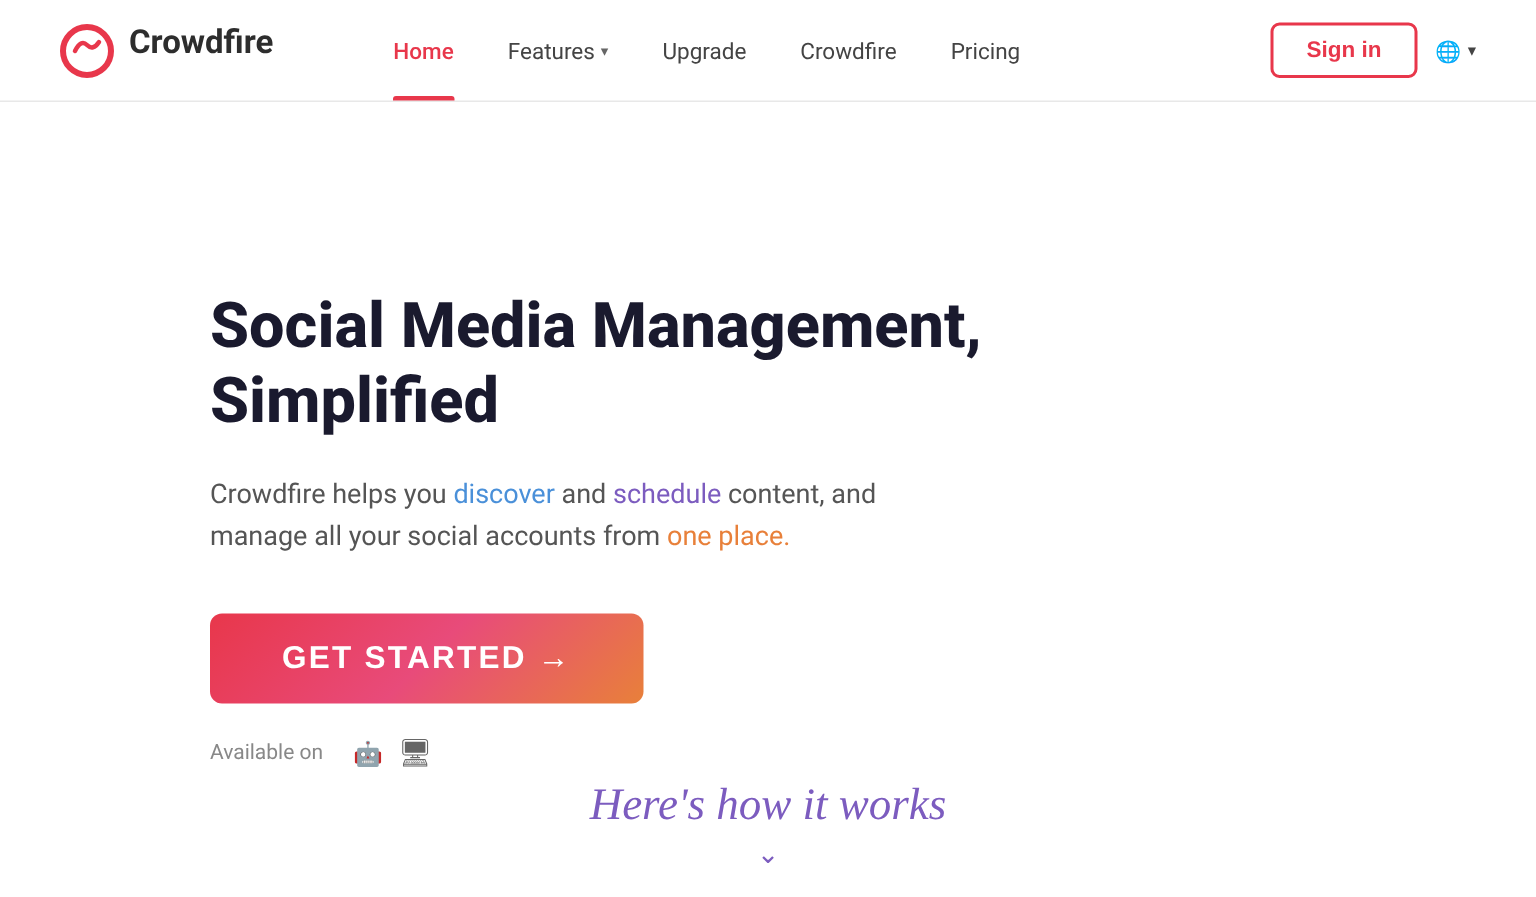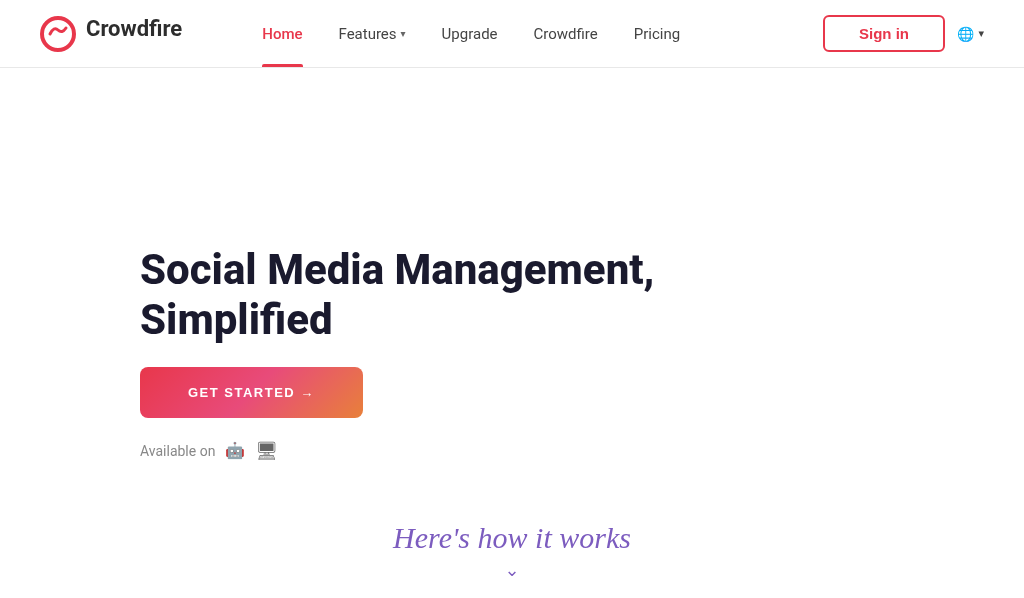--- a/index.html
+++ b/index.html
@@ -86,21 +86,21 @@
     }
 
     .nav-right {
       display: flex;
       align-items: center;
       gap: 12px;
       margin-left: auto;
     }
 
     .signin-btn {
-      padding: 8px 34px;
+      padding: 8px 22px;
       border: 2px solid #e8374b;
       border-radius: 6px;
       background: transparent;
       color: #e8374b;
       font-size: 15px;
       font-weight: 600;
       cursor: pointer;
     }
 
     .globe-btn {
@@ -152,33 +152,34 @@
       color: #e8803a;
     }
 
     .cta-btn {
       display: inline-flex;
       align-items: center;
       gap: 10px;
       padding: 18px 48px;
       background: linear-gradient(135deg, #e8374b 0%, #e84b7a 50%, #e8803a 100%);
       color: #fff;
-      font-size: 13px;
+      font-size: 21px;
       font-weight: 700;
       letter-spacing: 1.5px;
       border: none;
       border-radius: 8px;
       cursor: pointer;
       text-transform: uppercase;
       margin-bottom: 22px;
     }
 
     .available-on {
       display: flex;
       align-items: center;
+      gap: 10px;
       color: #888;
       font-size: 14px;
     }
 
     .available-icons {
       display: flex;
       gap: 10px;
       align-items: center;
     }
 
@@ -253,20 +254,23 @@
         <span>🌐</span>
         <span style="font-size:11px;">▾</span>
       </button>
     </div>
   </nav>
 
   <section class="hero">
     <div class="hero-content">
       <h1 class="hero-title">Social Media Management, Simplified</h1>
 
+      <p class="hero-subtitle">
+        <span>Crowdfire helps you </span><span class="highlight-blue">discover</span><span> and </span><span class="highlight-purple">schedule</span><span> content, and manage all your social accounts from </span><span class="highlight-orange">one place.</span>
+      </p>
 
       <button class="cta-btn">GET STARTED →</button>
 
       <div class="available-on">
         <span>Available on</span>
         <div class="available-icons">
           <span class="platform-icon"></span>
           <span class="platform-icon" style="font-size:16px;">🤖</span>
           <span class="platform-icon">🖥</span>
         </div>

